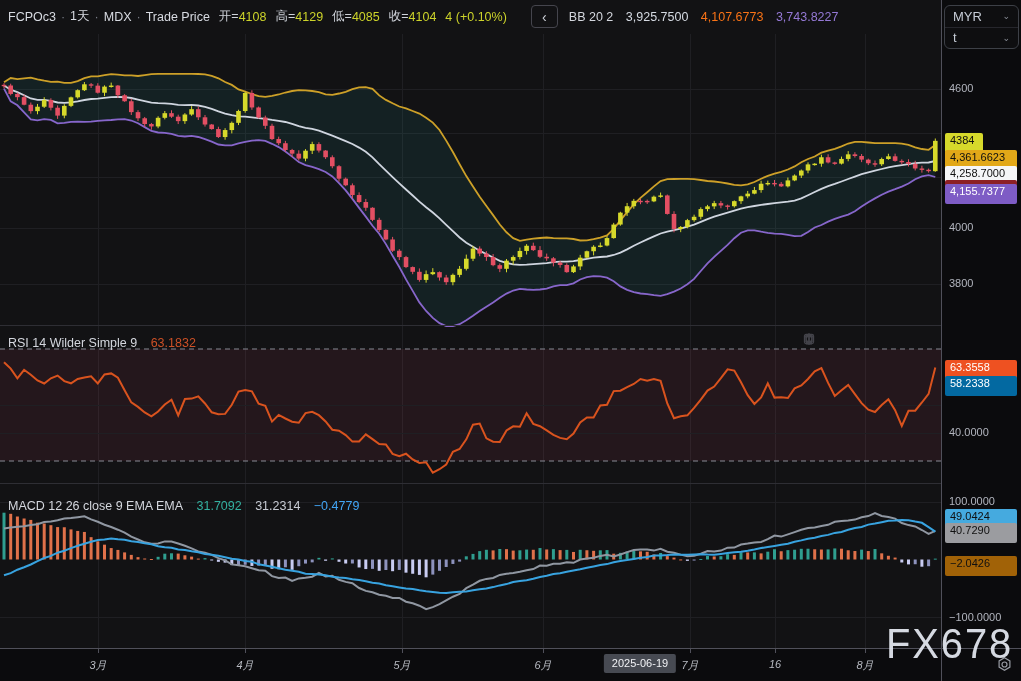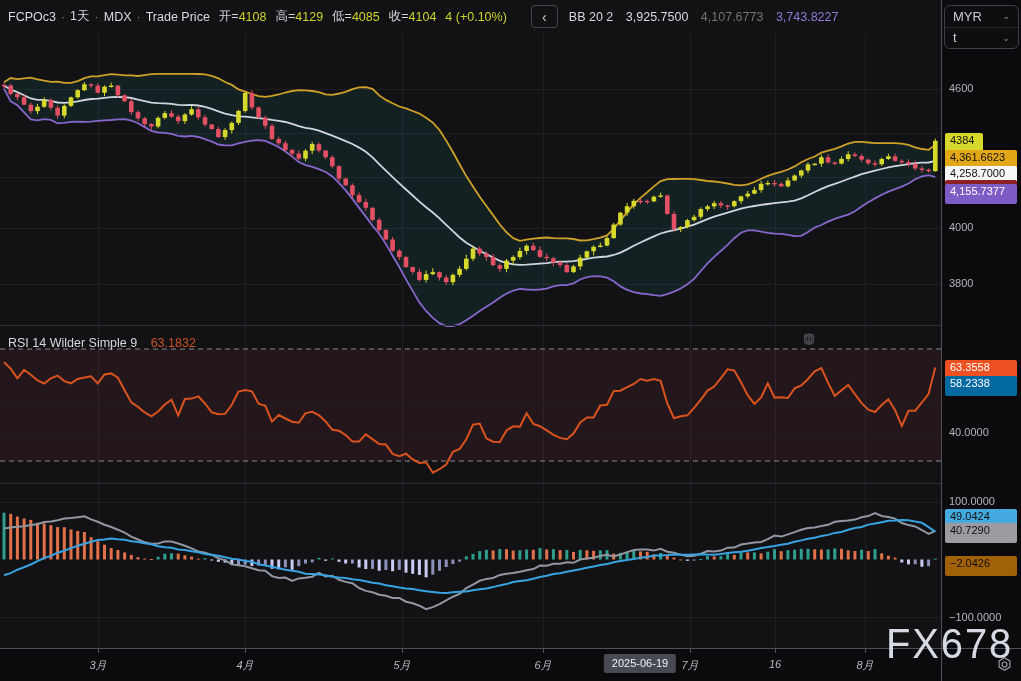--- a/index.html
+++ b/index.html
@@ -526,30 +526,36 @@
     <span class="val">4085</span>
     <span class="lab">收=</span>
     <span class="val">4104</span>
     <span class="val lab">4 (+0.10%)</span>
 
     <span class="btn-collapse">‹</span>
 
     <span class="bbgroup">
       <span style="margin-left:0;color:#d4d7de;">BB 20 2</span>
       <span style="color:#d5dae2;">3,925.7500</span>
-      <span style="color:#737373;text-align:center;">4,107.6773</span>
+      <span style="color:#f97316;text-align:center;">4,107.6773</span>
       <span style="color:#9579d6;">3,743.8227</span>
     </span>
   </div>
 
   <div class="ovl" style="left:8px;top:333px;">
     <span class="ind-title">RSI 14 Wilder Simple 9</span>
     <span class="ind-val" style="color:#cc5026;">63.1832</span>
   </div>
 
+  <div class="ovl" style="left:8px;top:496px;">
+    <span class="ind-title">MACD 12 26 close 9 EMA EMA</span>
+    <span class="ind-val" style="color:#33b0a0;">31.7092</span>
+    <span class="ind-val" style="color:#c7cbd3;">31.2314</span>
+    <span class="ind-val" style="color:#42a5f5;">−0.4779</span>
+  </div>
 
   <div class="ovl ghost-bar">
     <span>
       <svg width="14" height="14" viewBox="0 0 14 14">
           <path d="M7 12V3M3.5 6.5L7 3l3.5 3.5" stroke="#aab" fill="none" stroke-width="1.4"></path>
         </svg>
     </span>
     <span>
       <svg width="14" height="14" viewBox="0 0 14 14">
           <path d="M7 2v9M3.5 7.5L7 11l3.5-3.5" stroke="#aab" fill="none" stroke-width="1.4"></path>

